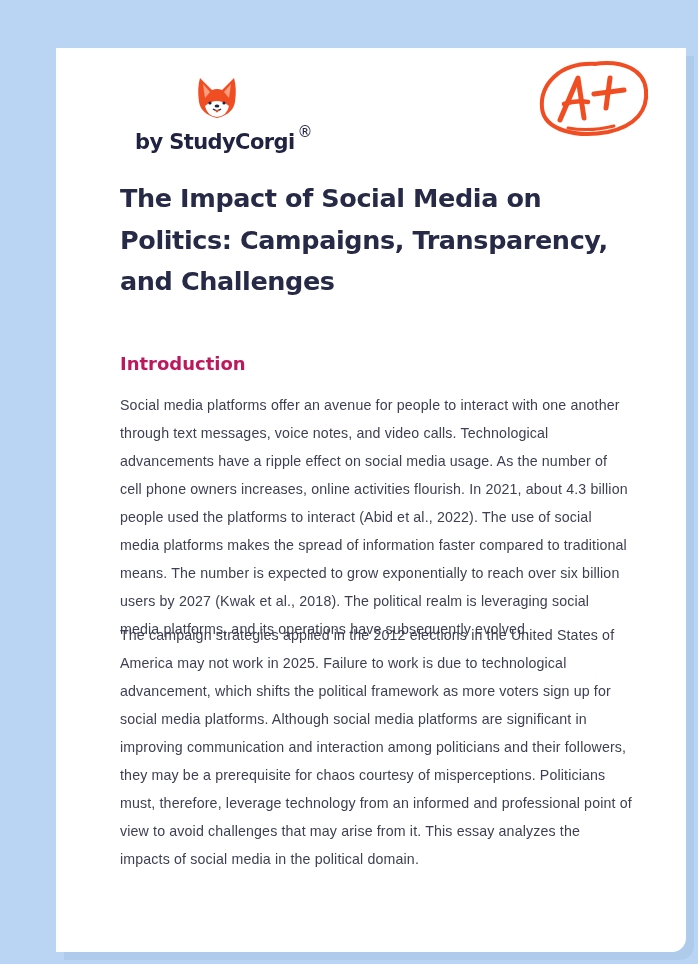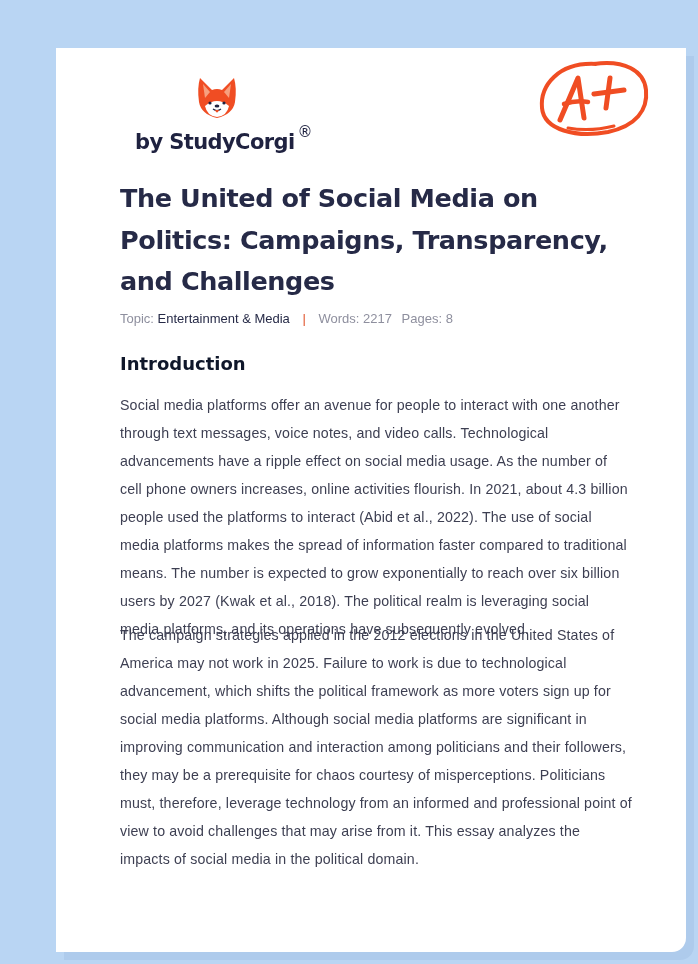--- a/index.html
+++ b/index.html
@@ -36,21 +36,21 @@
       position: absolute; left: 64px; top: 263px;
       font-family: "Liberation Sans", sans-serif; font-size: 13px; color: #8e8f9e;
       white-space: nowrap;
     }
     .meta .val { color: #262a47; }
     .meta .sep { color: #e0522a; margin: 0 9px; }
     .meta .gap { margin-left: 6px; }
     .h2 {
       position: absolute; left: 64px; top: 305px; margin: 0;
       font-family: "DejaVu Sans", sans-serif; font-weight: bold;
-      font-size: 18px; color: #0f172a;
+      font-size: 18px; color: #be185d;
     }
     .para {
       position: absolute; left: 64px; width: 512px; margin: 0;
       font-family: "Liberation Sans", sans-serif; font-size: 14.2px;
       line-height: 28px; color: #3d3f52; letter-spacing: 0.15px;
     }
     .p1 { top: 343px; }
     .p2 { top: 573px; }
   </style>
 </head>
@@ -76,29 +76,20 @@
 
   <svg class="grade" viewBox="0 0 112 82">
     <path d="M58 6 C20 4 2 28 4 50 C6 72 38 80 70 74 C98 68 110 52 108 32 C106 12 86 2 56 6" stroke="#f04d23" stroke-width="4" fill="none" stroke-linecap="round"></path>
     <path d="M22 62 L40 20 L46 60" stroke="#f04d23" stroke-width="5" fill="none" stroke-linecap="round" stroke-linejoin="round"></path>
     <path d="M26 46 Q38 42 50 44" stroke="#f04d23" stroke-width="4.5" fill="none" stroke-linecap="round"></path>
     <path d="M72 20 L68 50" stroke="#f04d23" stroke-width="5" fill="none" stroke-linecap="round"></path>
     <path d="M56 36 L86 32" stroke="#f04d23" stroke-width="5" fill="none" stroke-linecap="round"></path>
     <path d="M30 70 Q52 74 76 68" stroke="#f04d23" stroke-width="3" fill="none" stroke-linecap="round"></path>
   </svg>
 
-  <h1 class="title">The United of Social Media on Politics: Campaigns, Transparency, and Challenges</h1>
+  <h1 class="title">The Impact of Social Media on Politics: Campaigns, Transparency, and Challenges</h1>
 
-  <div class="meta">
-    <span>Topic:</span>
-    <span class="val">Entertainment &amp; Media</span>
-    <span class="sep">|</span>
-    <span>Words:</span>
-    <span>2217</span>
-    <span class="gap">Pages:</span>
-    <span>8</span>
-  </div>
 
   <h2 class="h2">Introduction</h2>
 
   <p class="para p1">Social media platforms offer an avenue for people to interact with one another through text messages, voice notes, and video calls. Technological advancements have a ripple effect on social media usage. As the number of cell phone owners increases, online activities flourish. In 2021, about 4.3 billion people used the platforms to interact (Abid et al., 2022). The use of social media platforms makes the spread of information faster compared to traditional means. The number is expected to grow exponentially to reach over six billion users by 2027 (Kwak et al., 2018). The political realm is leveraging social media platforms, and its operations have subsequently evolved.</p>
   <p class="para p2">The campaign strategies applied in the 2012 elections in the United States of America may not work in 2025. Failure to work is due to technological advancement, which shifts the political framework as more voters sign up for social media platforms. Although social media platforms are significant in improving communication and interaction among politicians and their followers, they may be a prerequisite for chaos courtesy of misperceptions. Politicians must, therefore, leverage technology from an informed and professional point of view to avoid challenges that may arise from it. This essay analyzes the impacts of social media in the political domain.</p>
 </div>
 
 </body></html>

